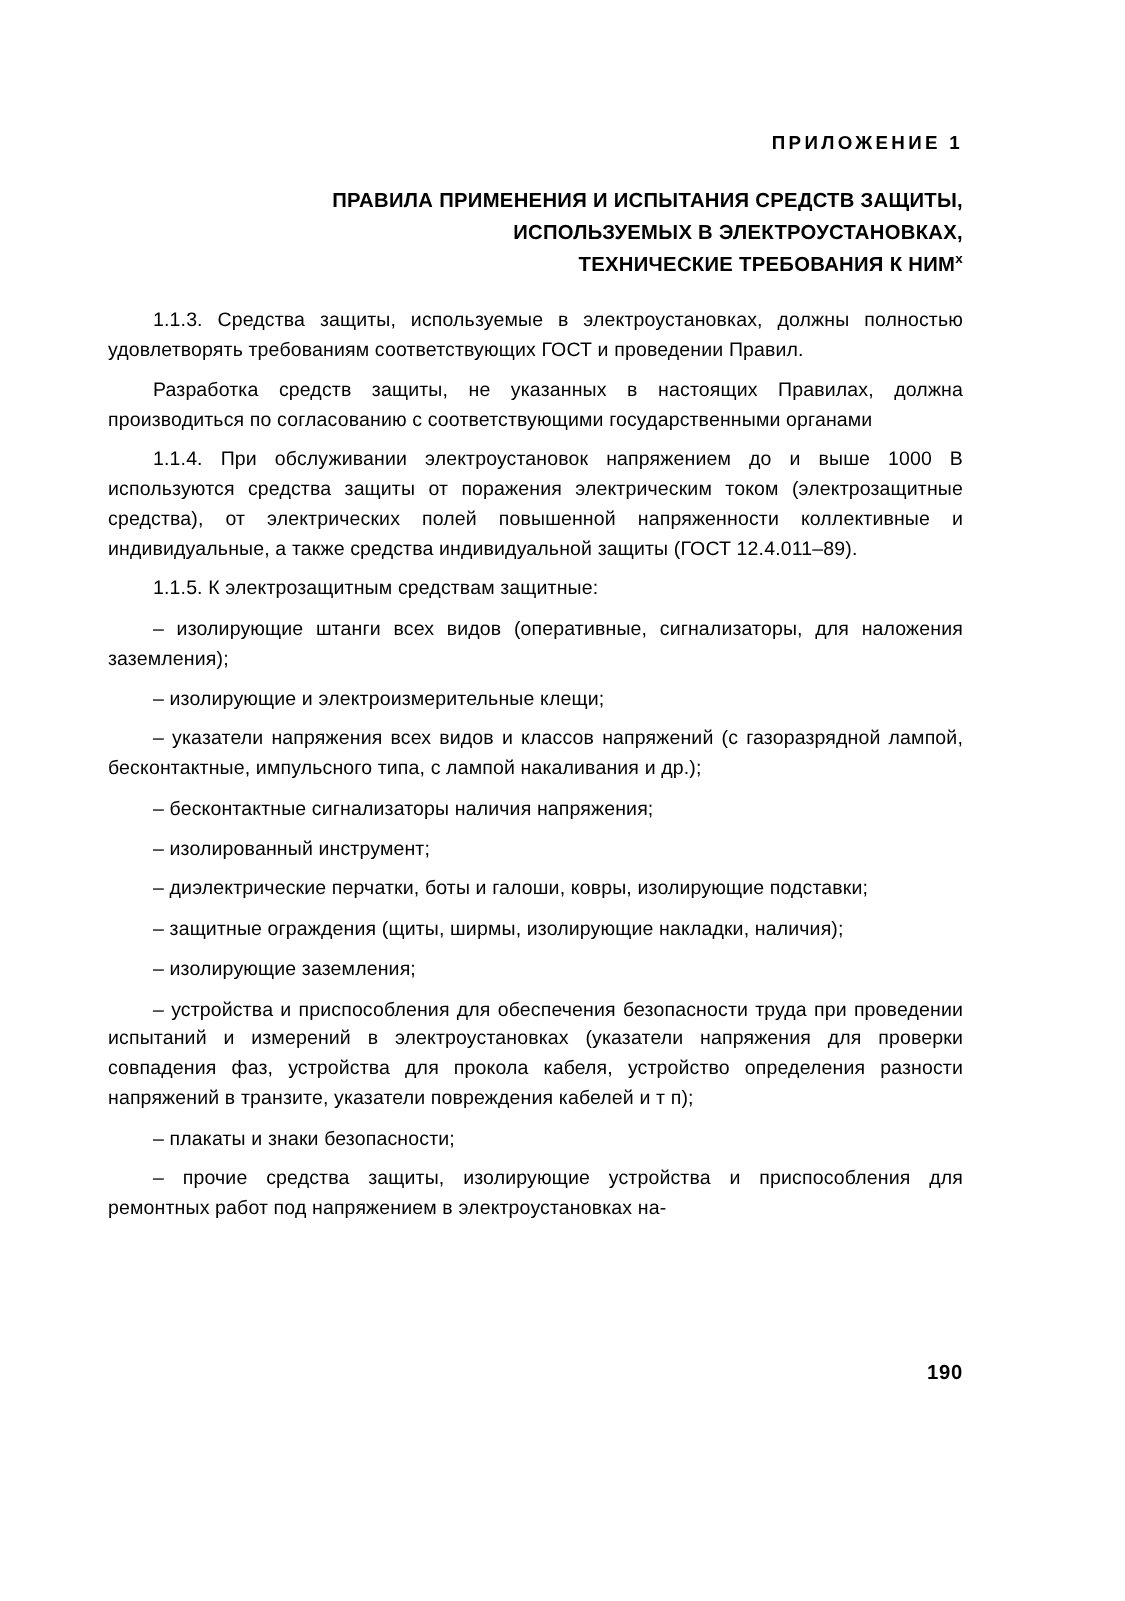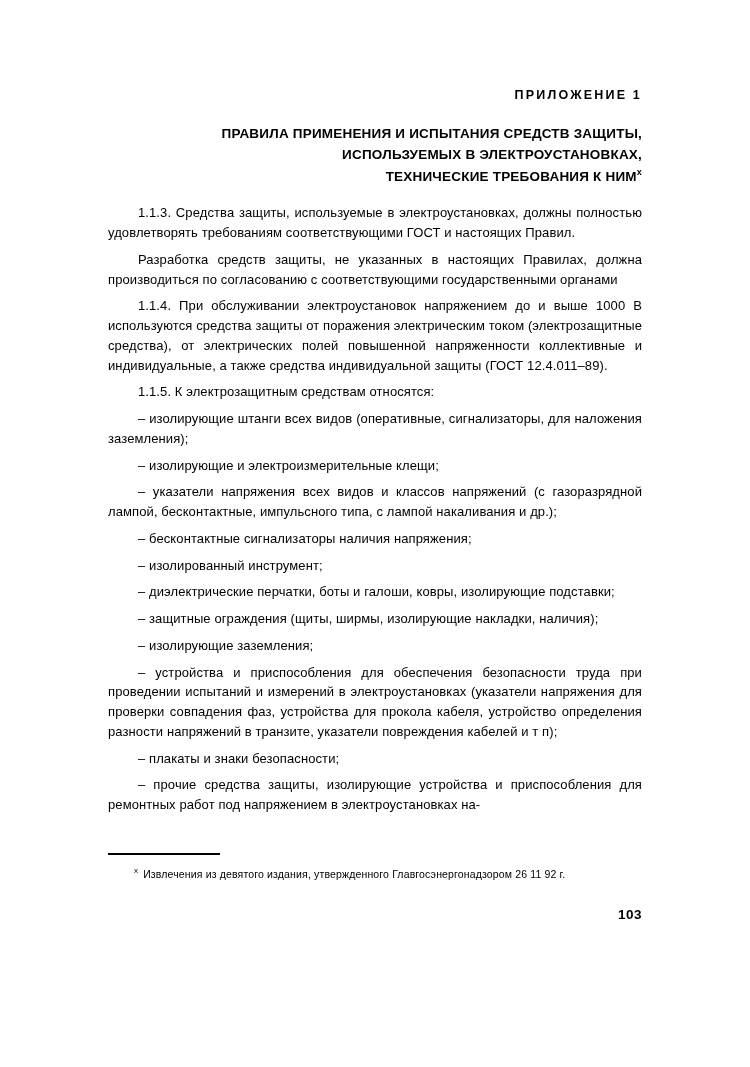--- a/index.html
+++ b/index.html
@@ -12,21 +12,21 @@
     height: 1067px;
     font-family: "Liberation Sans", sans-serif;
     color: #000000;
     overflow: hidden;
   }
   .page {
     position: relative;
     width: 750px;
     height: 1010px;
     box-sizing: border-box;
-    padding: 88px 108px 0 108px;
+    padding: 88px 108px 0 72px;
   }
   .appendix-label {
     text-align: right;
     font-size: 12.5px;
     font-weight: bold;
     letter-spacing: 2.2px;
     margin: 0 0 22px 0;
   }
   .doc-title {
     text-align: right;
@@ -97,36 +97,32 @@
 <div class="page">
 
   <div class="appendix-label">ПРИЛОЖЕНИЕ 1</div>
 
   <div class="doc-title">
     <span class="line">ПРАВИЛА ПРИМЕНЕНИЯ И ИСПЫТАНИЯ СРЕДСТВ ЗАЩИТЫ,</span>
     <span class="line">ИСПОЛЬЗУЕМЫХ В ЭЛЕКТРОУСТАНОВКАХ,</span>
     <span class="line"><span>ТЕХНИЧЕСКИЕ ТРЕБОВАНИЯ К НИМ</span><sup>х</sup></span>
   </div>
 
-  <p class="body indent">1.1.3. Средства защиты, используемые в электроустановках, должны полностью удовлетворять требованиям соответствующими ГОСТ и настоящих Правил.</p>
+  <p class="body indent">1.1.3. Средства защиты, используемые в электроустановках, должны полностью удовлетворять требованиям соответствующих ГОСТ и проведении Правил.</p>
   <p class="body indent">Разработка средств защиты, не указанных в настоящих Правилах, должна производиться по согласованию с соответствующими государственными органами</p>
   <p class="body indent">1.1.4. При обслуживании электроустановок напряжением до и выше 1000 В используются средства защиты от поражения электрическим током (электрозащитные средства), от электрических полей повышенной напряженности коллективные и индивидуальные, а также средства индивидуальной защиты (ГОСТ 12.4.011–89).</p>
-  <p class="body indent">1.1.5. К электрозащитным средствам относятся:</p>
+  <p class="body indent">1.1.5. К электрозащитным средствам защитные:</p>
   <p class="body dash">– изолирующие штанги всех видов (оперативные, сигнализаторы, для наложения заземления);</p>
   <p class="body dash">– изолирующие и электроизмерительные клещи;</p>
   <p class="body dash">– указатели напряжения всех видов и классов напряжений (с газоразрядной лампой, бесконтактные, импульсного типа, с лампой накаливания и др.);</p>
   <p class="body dash">– бесконтактные сигнализаторы наличия напряжения;</p>
   <p class="body dash">– изолированный инструмент;</p>
   <p class="body dash">– диэлектрические перчатки, боты и галоши, ковры, изолирующие подставки;</p>
   <p class="body dash">– защитные ограждения (щиты, ширмы, изолирующие накладки, наличия);</p>
   <p class="body dash">– изолирующие заземления;</p>
   <p class="body dash">– устройства и приспособления для обеспечения безопасности труда при проведении испытаний и измерений в электроустановках (указатели напряжения для проверки совпадения фаз, устройства для прокола кабеля, устройство определения разности напряжений в транзите, указатели повреждения кабелей и т п);</p>
   <p class="body dash">– плакаты и знаки безопасности;</p>
   <p class="body dash">– прочие средства защиты, изолирующие устройства и приспособления для ремонтных работ под напряжением в электроустановках на-</p>
 
-  <div class="footnote-wrap">
-    <div class="footnote-rule"></div>
-    <p class="footnote"><span class="mark">х</span><span>Извлечения из девятого издания, утвержденного Главгосэнергонадзором 26 11 92 г.</span></p>
-  </div>
 
-  <div class="page-number">103</div>
+  <div class="page-number">190</div>
 
 </div>
 
 </body></html>

